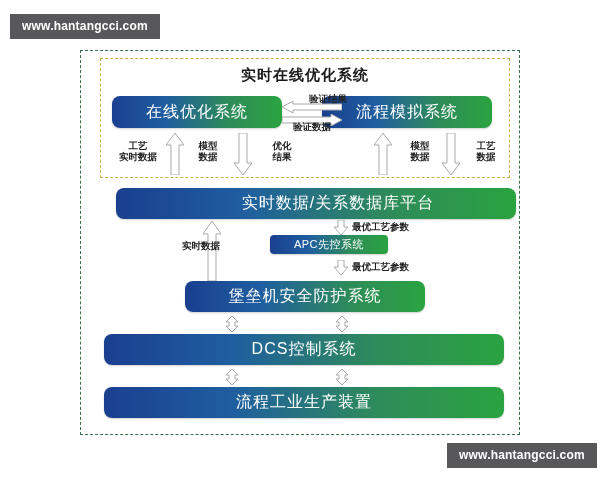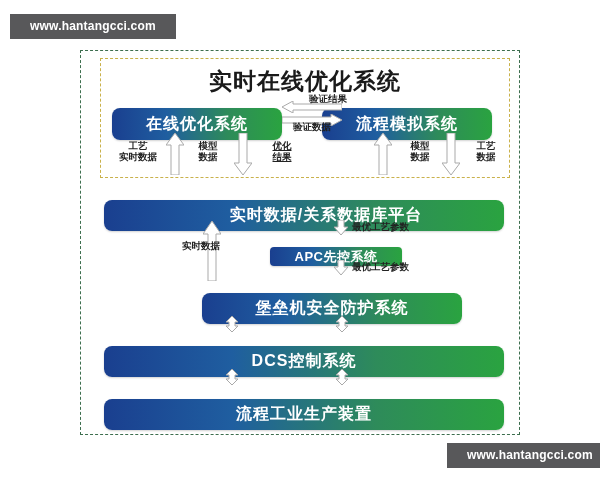--- a/index.html
+++ b/index.html
@@ -16,21 +16,21 @@
   }
 
   
   .watermark {
     position: absolute;
     background: #58585a;
     color: #ffffff;
     font-size: 12px;
     font-weight: bold;
     letter-spacing: 0.2px;
-    padding: 6px 20px;
+    padding: 6px 12px;
     white-space: nowrap;
     line-height: 1.1;
   }
   #wm-top { left: 10px; top: 14px; }
   #wm-bottom { left: 447px; top: 443px; }
 
   
   .outer-frame {
     position: absolute;
     left: 80px;
@@ -52,48 +52,47 @@
     box-sizing: border-box;
     background: #ffffff;
   }
 
   .rto-title {
     position: absolute;
     left: 100px;
     top: 66px;
     width: 410px;
     text-align: center;
-    font-size: 23px;
+    font-size: 15px;
     font-weight: bold;
     color: #1a1a1a;
     letter-spacing: 1px;
   }
 
   
   .bar {
     position: absolute;
     background: linear-gradient(to right, #1a3f8f 0%, #1f5ea0 32%, #2e8b5a 68%, #2aa340 100%);
     border-radius: 8px;
     color: #ffffff;
     display: flex;
     align-items: center;
     justify-content: center;
-    font-weight: bold;
+    font-weight: normal;
     letter-spacing: 1px;
     box-shadow: 0 1px 2px rgba(0,0,0,0.18);
     box-sizing: border-box;
-    margin-top: 12px;
   }
 
   #box-olo   { left: 112px; top: 96px;  width: 170px; height: 32px; font-size: 16px; }
   #box-sim   { left: 322px; top: 96px;  width: 170px; height: 32px; font-size: 16px; }
-  #box-db    { left: 104px; top: 188px; width: 400px; height: 31px; font-size: 16px; padding-left: 44px; }
-  #box-apc   { left: 270px; top: 235px; width: 132px; height: 19px; font-size: 13px;
+  #box-db    { left: 116px; top: 188px; width: 400px; height: 31px; font-size: 16px; padding-left: 44px; }
+  #box-apc   { left: 270px; top: 235px; width: 118px; height: 19px; font-size: 11px;
                border-radius: 4px; letter-spacing: 0.5px; }
-  #box-bast  { left: 202px; top: 281px; width: 260px; height: 31px; font-size: 16px; }
+  #box-bast  { left: 185px; top: 281px; width: 240px; height: 31px; font-size: 16px; }
   #box-dcs   { left: 104px; top: 334px; width: 400px; height: 31px; font-size: 16px; }
   #box-plant { left: 104px; top: 387px; width: 400px; height: 31px; font-size: 16px; }
 
   
   .lbl {
     position: absolute;
     font-size: 9.5px;
     font-weight: bold;
     color: #222222;
     line-height: 1.25;
@@ -101,21 +100,21 @@
     white-space: nowrap;
   }
   .lbl.two { line-height: 1.2; }
 
   
   .arrow { position: absolute; }
 
   
   #lbl-proc-rt   { left: 112px; top: 140px; width: 52px; }
   #lbl-model-l   { left: 188px; top: 140px; width: 40px; }
-  #lbl-opt-res   { left: 262px; top: 140px; width: 40px; text-decoration: underline; }
+  #lbl-opt-res   { left: 262px; top: 140px; width: 40px; }
   #lbl-model-r   { left: 400px; top: 140px; width: 40px; }
   #lbl-proc-data { left: 466px; top: 140px; width: 40px; }
 
   #lbl-verify-res  { left: 300px; top: 93px;  width: 56px; }
   #lbl-verify-data { left: 284px; top: 121px; width: 56px; }
 
   #lbl-rt-data  { left: 178px; top: 240px; width: 46px; }
   #lbl-opt-p1   { left: 352px; top: 221px; width: 66px; text-align: left; }
   #lbl-opt-p2   { left: 352px; top: 261px; width: 66px; text-align: left; }
 </style>

